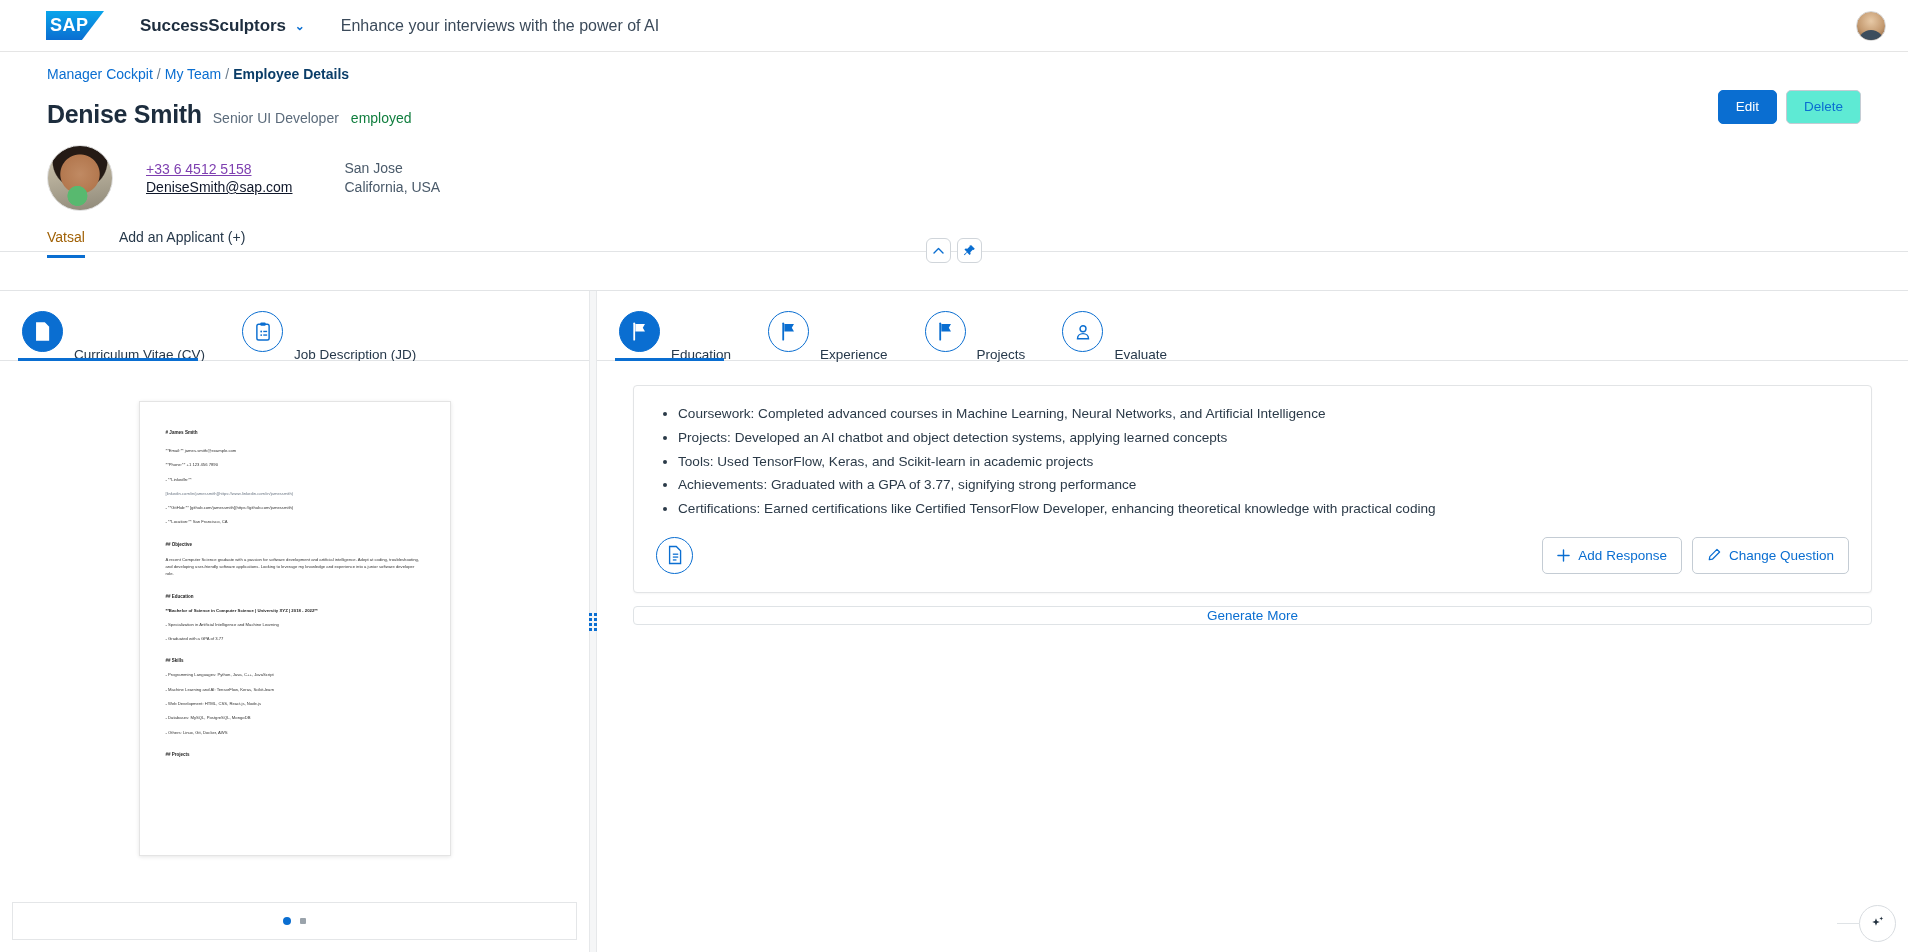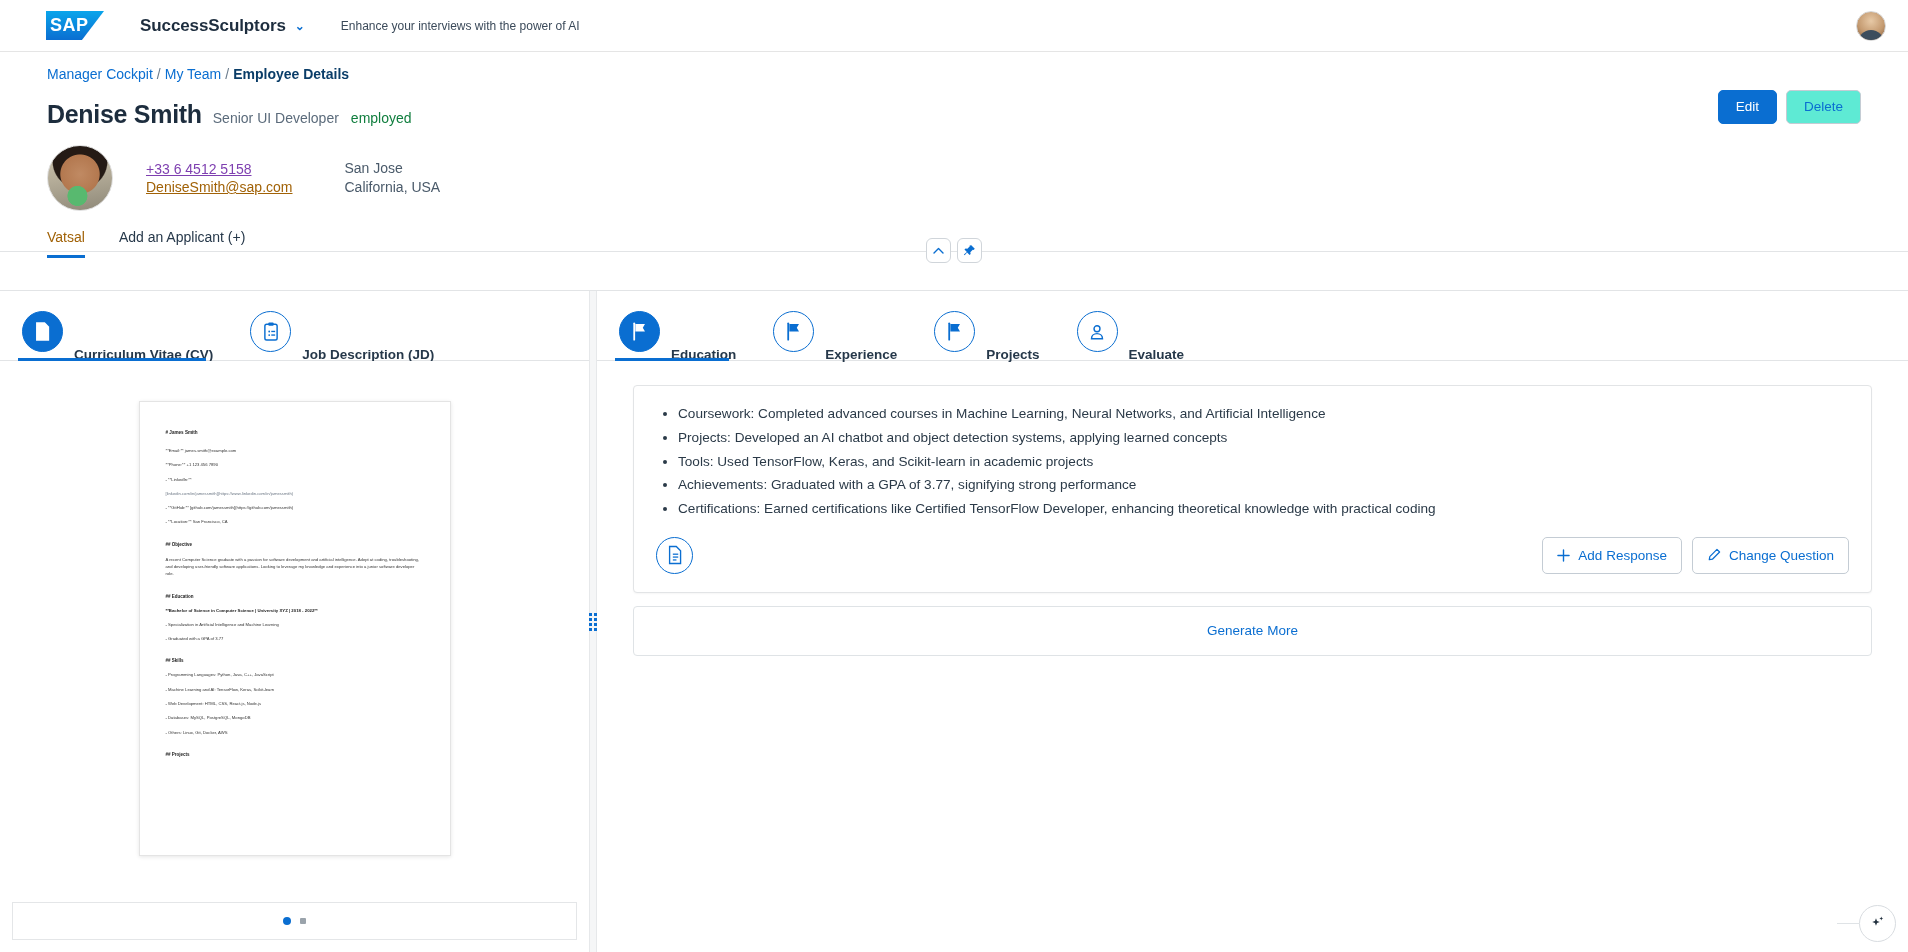--- a/index.html
+++ b/index.html
@@ -47,21 +47,21 @@
   }
   .chev-down {
     margin-left: 9px;
     color: #0a6ed1;
     font-size: 12px;
     display: inline-block;
     transform: translateY(-1px);
   }
   .app-subtitle {
     margin-left: 36px;
-    font-size: 12px;
+    font-size: 16px;
     color: #3b4a5a;
   }
   .shell-right { margin-left: auto; display: flex; align-items: center; }
   .avatar-shell {
     width: 30px; height: 30px; border-radius: 50%;
     background: radial-gradient(circle at 50% 32%, #e7c9a6 0%, #c49a70 55%, #7d5839 100%);
     border: 1px solid #d6d6d6;
     position: relative; overflow: hidden;
   }
   .avatar-shell::after {
@@ -125,21 +125,21 @@
     overflow: hidden;
   }
   .contact-links {
     margin-left: 33px;
     display: flex; flex-direction: column; gap: 2px;
   }
   .contact-links a {
     font-size: 14px; text-decoration: underline; cursor: pointer;
   }
   .link-phone { color: #7e3fb0; }
-  .link-mail { color: #a16207; }
+  .link-mail { color: #0f172a; }
   .contact-loc {
     margin-left: 52px;
     font-size: 14px; color: #4a5a6a; line-height: 1.35;
   }
 
   
   .applicant-tabs {
     display: flex; align-items: flex-end;
     padding: 18px 0 0 47px;
     gap: 34px;
@@ -203,21 +203,21 @@
     height: 57px;
   }
   .icon-tab .bubble {
     width: 41px; height: 41px; border-radius: 50%;
     border: 1px solid #0a6ed1;
     display: flex; align-items: center; justify-content: center;
     background: #fff; color: #0a6ed1;
     flex: 0 0 auto;
   }
   .icon-tab.sel .bubble { background: #0a6ed1; border-color: #0a6ed1; color: #fff; }
-  .icon-tab .lbl { font-size: 13.5px; color: #26384a; font-weight: bold; white-space: nowrap; margin-top: 46px; }
+  .icon-tab .lbl { font-size: 13.5px; color: #26384a; font-weight: normal; white-space: nowrap; margin-top: 46px; }
   .icon-tab.sel::after {
     content: ""; position: absolute; left: 8px; right: 32px; bottom: -1px;
     height: 3px; background: #0a6ed1;
   }
 
   
   .cv-area {
     flex: 1; background: #fff; position: relative;
     display: flex; flex-direction: column; align-items: center;
     padding-top: 40px;
@@ -276,21 +276,21 @@
   }
   .qa-foot-right { margin-left: auto; display: flex; gap: 10px; }
   .out-btn {
     display: flex; align-items: center; gap: 8px;
     background: #fff; border: 1px solid #c4ccd4; border-radius: 5px;
     color: #0a6ed1; font-size: 13.5px; padding: 7px 14px; cursor: pointer;
     font-family: "Liberation Sans", sans-serif;
   }
   .gen-more {
     margin-top: 13px;
-    height: 50px;
+    height: 19px;
     border: 1px solid #dfe3e6; border-radius: 4px;
     background: #fff;
     display: flex; align-items: center; justify-content: center;
     color: #0a6ed1; font-size: 13.5px; cursor: pointer;
   }
 
   .fab {
     position: absolute; right: 12px; bottom: 10px;
     width: 37px; height: 37px; border-radius: 50%;
     background: #fff; border: 1px solid #d8dce0;

